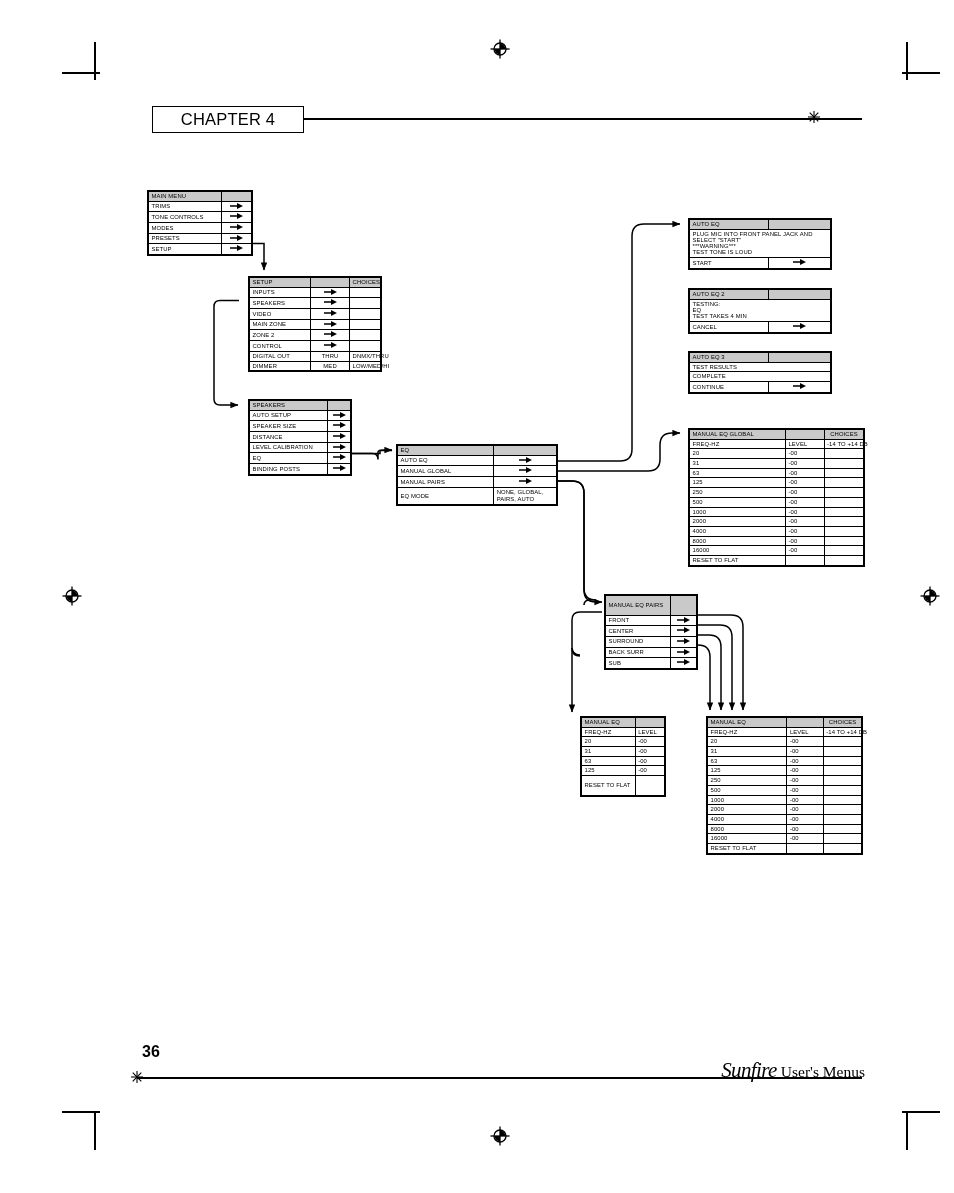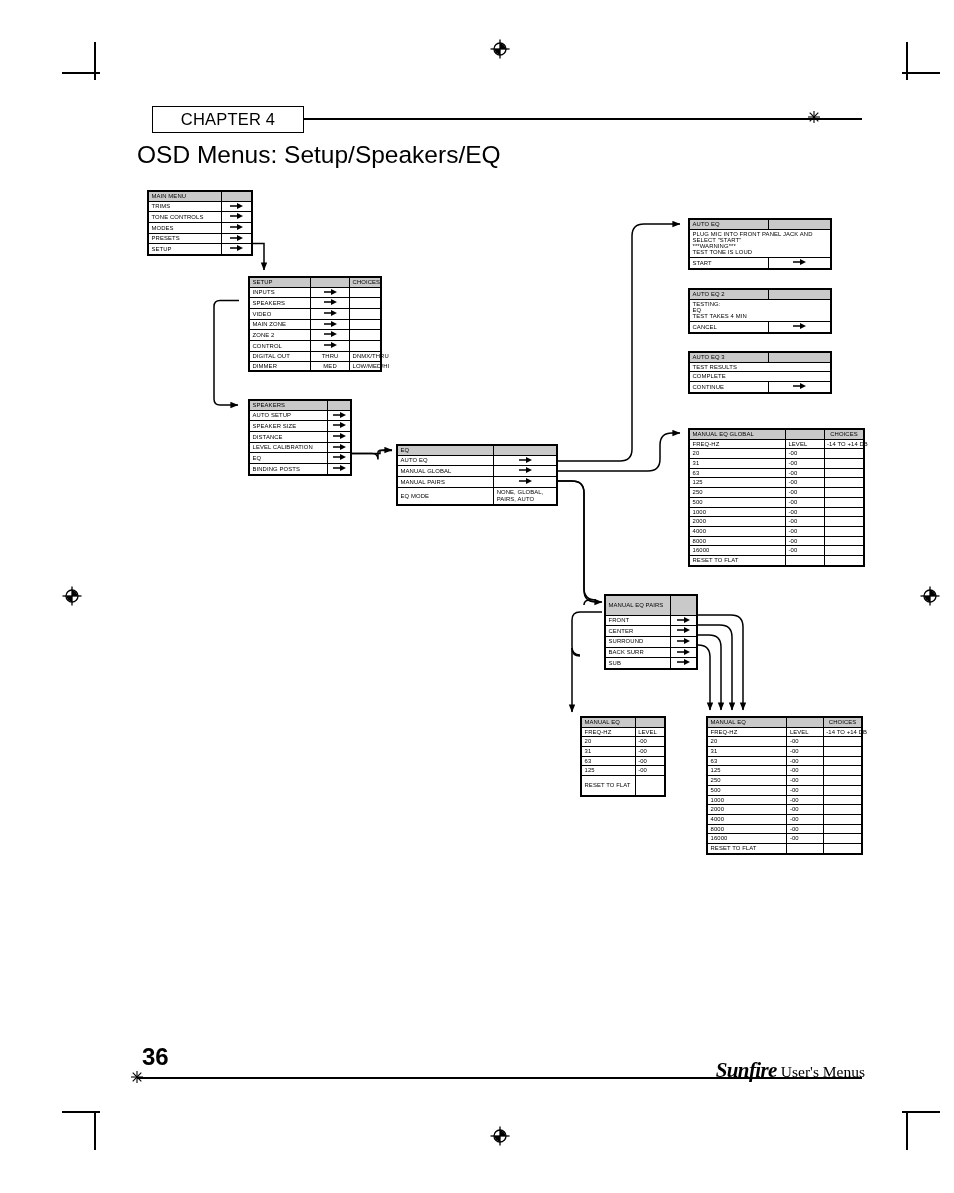--- a/index.html
+++ b/index.html
@@ -25,24 +25,24 @@
   }
   .chapter-box span{font-size:16.5px;letter-spacing:.2px;}
   .header-rule{position:absolute;left:128px;top:117.5px;width:710px;height:2.2px;background:#000;z-index:2;}
   .page-title{
     position:absolute;left:113px;top:141px;
     font-size:24.5px;font-weight:400;letter-spacing:0px;white-space:nowrap;
   }
 
   
   .footer-rule{position:absolute;left:113px;top:1077px;width:725px;height:2px;background:#000;}
-  .page-num{position:absolute;left:118px;top:1043px;font-size:24px;font-weight:bold;}
+  .page-num{position:absolute;left:118px;top:1043px;font-size:16px;font-weight:bold;}
   .brand{position:absolute;right:113px;top:1058px;display:flex;align-items:baseline;gap:4px;}
   .brand .sunfire{
-    font-family:"Liberation Serif", serif;font-style:italic;font-weight:bold;
+    font-family:"Liberation Serif", serif;font-style:italic;font-weight:normal;
     font-size:21px;letter-spacing:-0.6px;
   }
   .brand .um{font-family:"Liberation Serif", serif;font-size:15.5px;}
 
   
   .tbl{position:absolute;border:1.4px solid #000;background:#fff;border-collapse:collapse;z-index:6;}
   .tbl table{border-collapse:collapse;width:100%;height:100%;table-layout:fixed;}
   .tbl td{
     border:0.9px solid #000;
     font-size:5.9px;line-height:1.05;
@@ -137,21 +137,20 @@
           <line x1="2.7" y1="2.7" x2="11.3" y2="11.3"></line>
           <line x1="11.3" y1="2.7" x2="2.7" y2="11.3"></line>
         </g>
       </svg>
   </div>
 
   <div class="header-rule"></div>
   <div class="chapter-box">
     <span>CHAPTER 4</span>
   </div>
-  <div class="page-title">OSD Menus: Setup/Speakers/EQ</div>
 
   <svg class="wires" viewBox="0 0 954 1193">
     <defs>
       <marker id="ah" markerWidth="9" markerHeight="9" refX="7.6" refY="3.2" orient="auto" markerUnits="userSpaceOnUse">
         <path d="M0,0 L8,3.2 L0,6.4 z" fill="#000"></path>
       </marker>
     </defs>
     <g fill="none" stroke="#000" stroke-width="1.5" stroke-linecap="butt">
 
       <path d="M214,243.5 L240,243.5 L240,270" marker-end="url(#ah)"></path>

